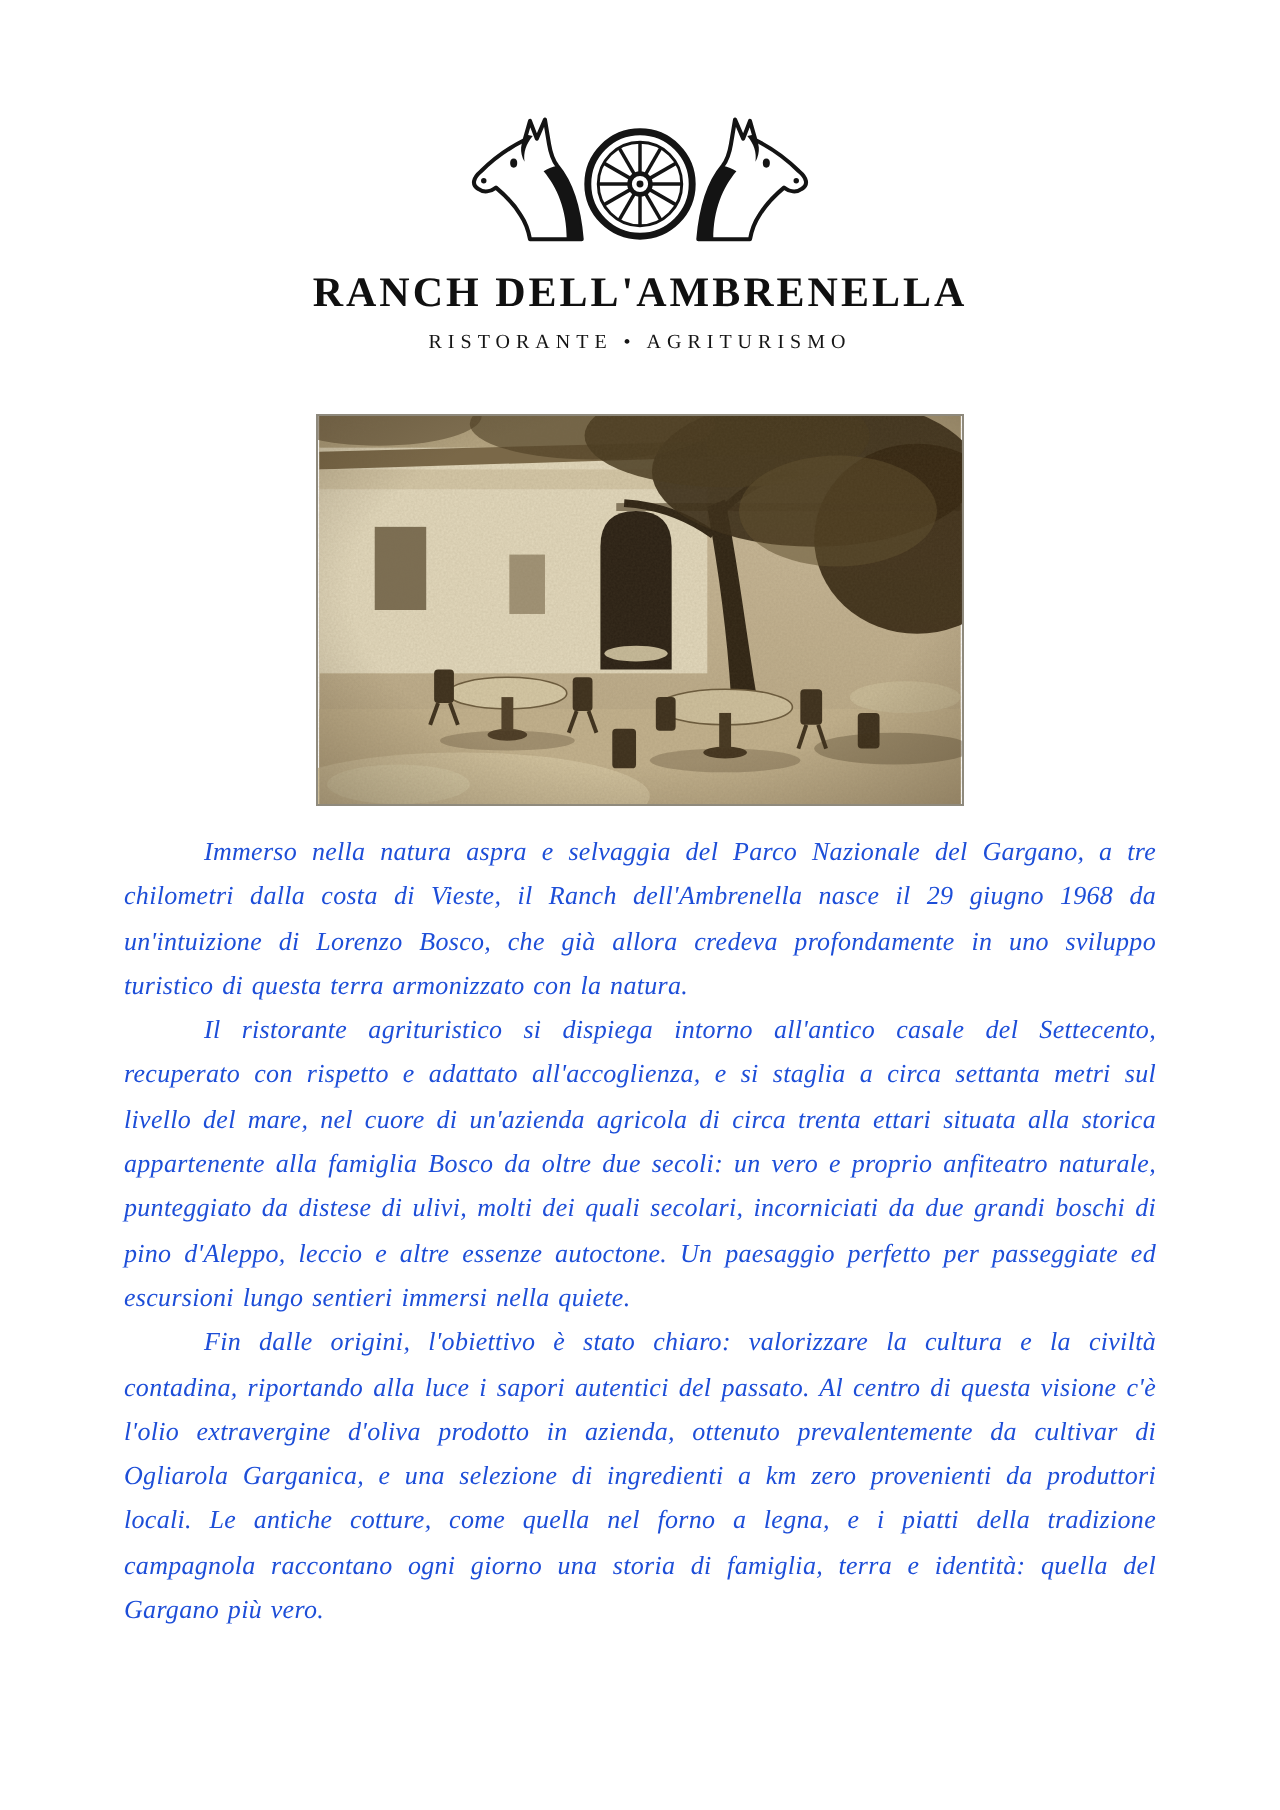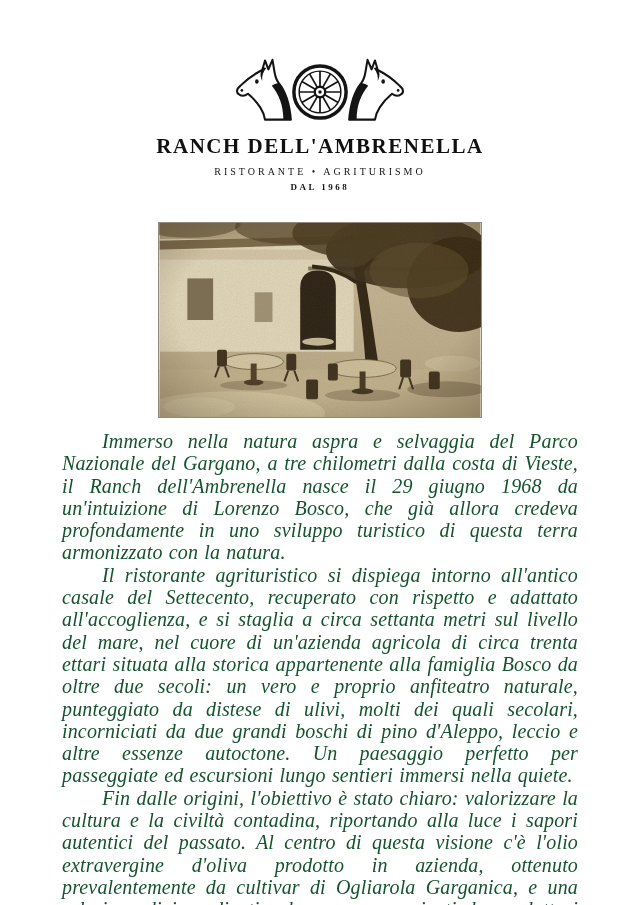--- a/index.html
+++ b/index.html
@@ -74,25 +74,25 @@
     box-sizing: border-box;
   }
   
   .article {
     margin-top: 12px;
     padding: 0 62px;
   }
   .article p {
     margin: 0;
     font-style: italic;
-    font-size: 20px;
+    font-size: 13px;
     line-height: 22.3px;
     text-align: justify;
     text-indent: 40px;
-    color: #14532d;
+    color: #1d4ed8;
     letter-spacing: 0.15px;
     word-spacing: 1px;
   }
 </style>
 </head>
 <body>
 
 <div class="page">
 
   <header class="logo">
@@ -125,21 +125,20 @@
         <path d="M 88 98 C 86 74, 80 56, 70 44 C 67 40, 65 34, 64 28 L 61 10 L 55 24 L 50 11 L 46 25 C 36 30, 24 38, 14 48 C 8 53, 7 58, 12 61 C 16 64, 21 63, 25 60 C 31 65, 38 72, 43 80 C 47 86, 49 92, 50 98 Z" fill="#ffffff" stroke="#141414" stroke-width="3" stroke-linejoin="round"></path>
         <path d="M 70 44 C 80 56, 86 74, 88 98 L 77 98 C 77 76, 70 60, 60 48 C 63 46, 66 45, 70 44 Z" fill="#141414"></path>
         <path d="M 52 22 C 47 28, 45 34, 46 41 C 42 34, 43 27, 47 21 Z" fill="#141414"></path>
         <ellipse cx="38" cy="42" rx="2.6" ry="3.4" fill="#141414"></ellipse>
         <circle cx="16" cy="55" r="2" fill="#141414"></circle>
       </svg>
     </div>
 
     <h1 class="brand-title">RANCH DELL'AMBRENELLA</h1>
     <div class="brand-subtitle">RISTORANTE • AGRITURISMO</div>
-    <div class="brand-tagline">DAL 1968</div>
   </header>
 
   <figure class="photo-figure">
     <svg width="324" height="196" viewBox="0 0 324 196">
       <defs>
         <linearGradient id="bgGrad" x1="0" y1="0" x2="0" y2="1">
           <stop offset="0" stop-color="#cdbd9e"></stop>
           <stop offset="1" stop-color="#b8a784"></stop>
         </linearGradient>
         <radialGradient id="vignette" cx="0.5" cy="0.45" r="0.75">

